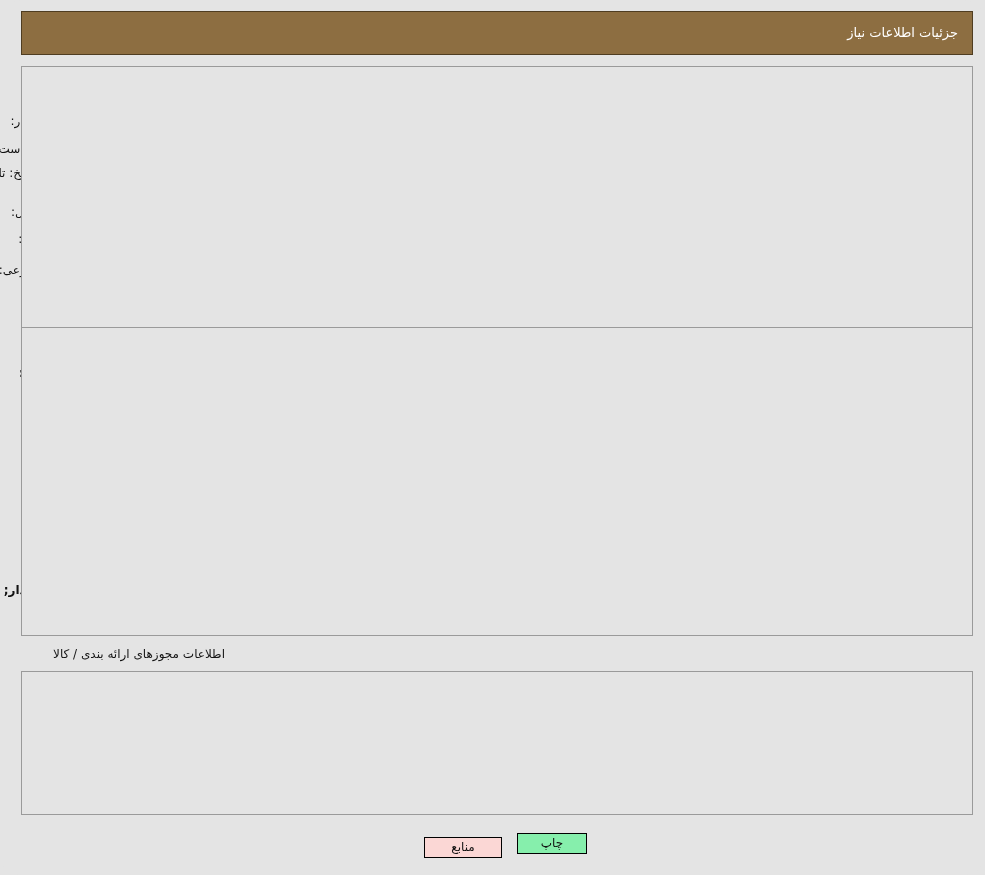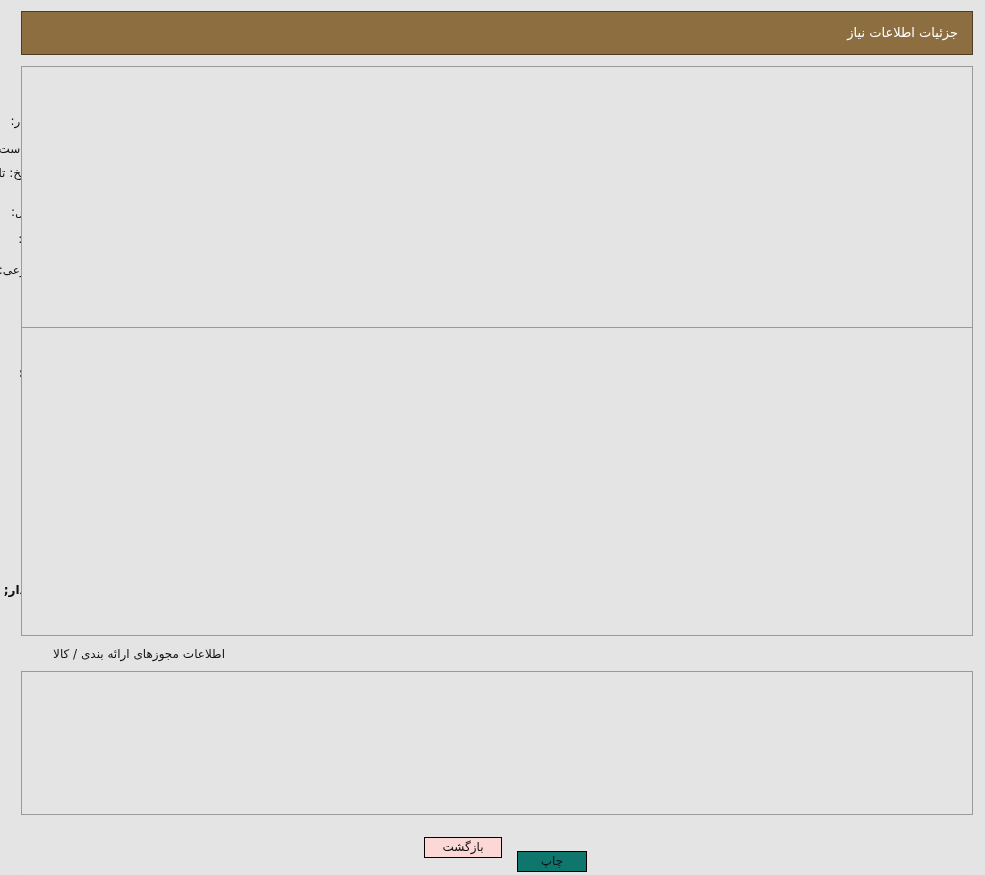--- a/index.html
+++ b/index.html
@@ -253,21 +253,21 @@
   .fbtn {
     position: absolute;
     height: 21px;
     line-height: 19px;
     border: 1px solid #000000;
     font-size: 12px;
     text-align: center;
     color: #111111;
     cursor: pointer;
   }
-  #btn-print  { left: 517px; top: 851px; width: 70px; background: #0f766e; }
+  #btn-print  { left: 517px; top: 833px; width: 70px; background: #86efac; }
   #btn-back   { left: 424px; top: 837px; width: 78px; background: #fbd7d5; }
 </style>
 </head>
 <body>
 
 <div id="page">
 
   <div id="watermark">
     <svg width="985" height="230" viewBox="0 0 985 230" xmlns="http://www.w3.org/2000/svg" aria-hidden="true">
       <g fill="#c6c6c6" opacity="0.55">
@@ -403,15 +403,15 @@
           </span>
         </td>
         <td>
           <span class="perm-btn">مشاهده مجوز</span>
         </td>
       </tr>
     </tbody>
   </table>
 
   <div class="fbtn" id="btn-print">چاپ</div>
-  <div class="fbtn" id="btn-back">بازگشت</div>
+  <div class="fbtn" id="btn-back">منابع</div>
 
 </div>
 
 </body></html>

